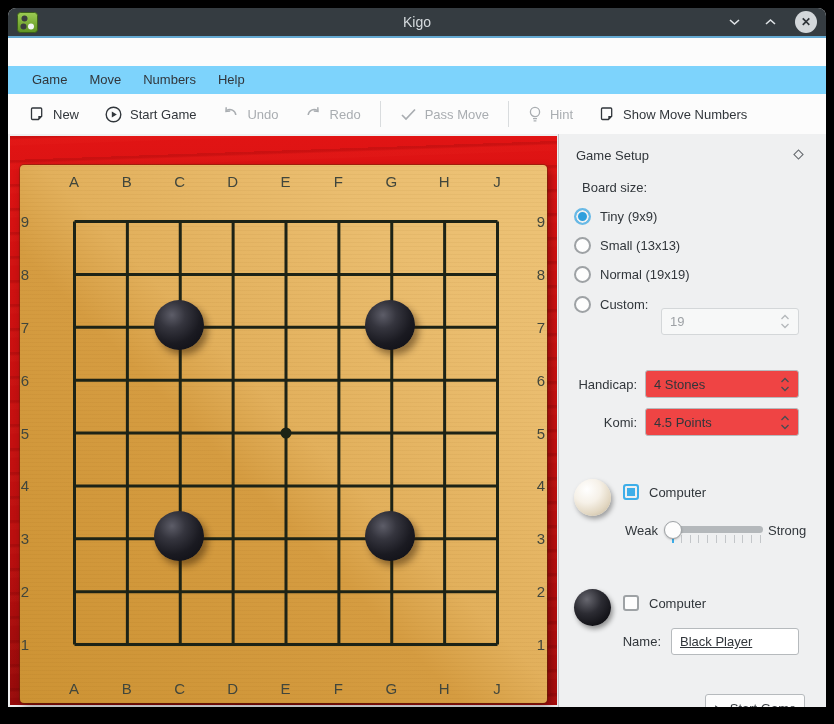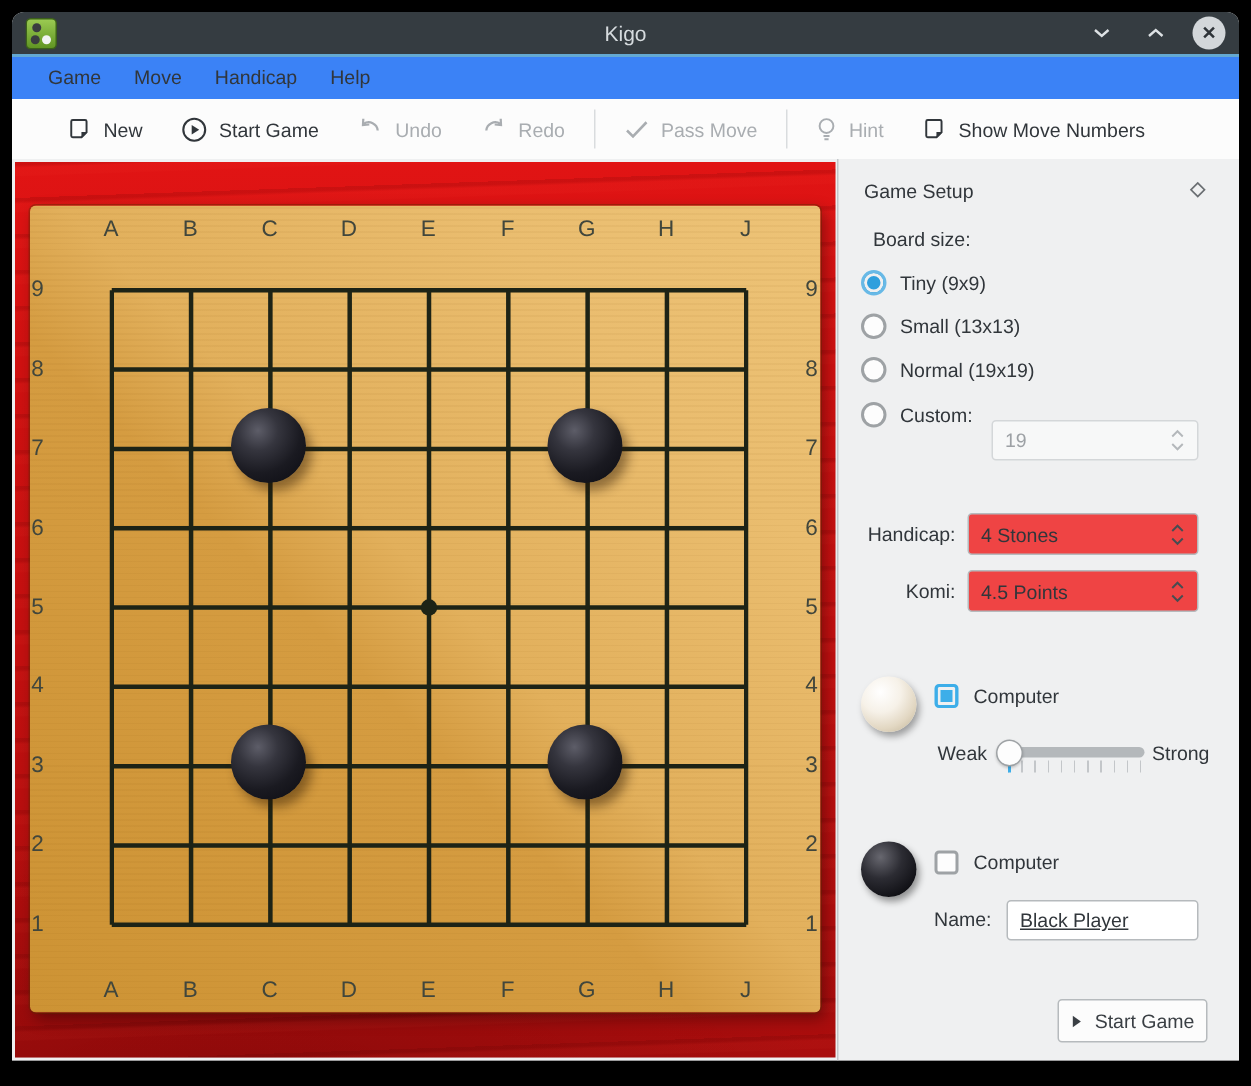--- a/index.html
+++ b/index.html
@@ -16,27 +16,27 @@
     padding:0 9px; position:relative; flex:0 0 auto;
     border-bottom:2px solid #64a9d2; }
   .app-icon { width:21px; height:21px; flex:0 0 auto; }
   .win-title { position:absolute; left:0; right:0; text-align:center;
     color:#d6dbde; font-size:14px; pointer-events:none; }
   .win-controls { margin-left:auto; display:flex; align-items:center; gap:14px; }
   .win-btn { width:22px; height:22px; display:flex; align-items:center; justify-content:center; cursor:pointer; }
   .close-btn { background:#d3d7da; border-radius:50%; color:#2e3338; font-size:12px; font-weight:bold; }
 
   
-  .menubar { height:28px; background:#3b82f6; display:flex; align-items:center;
-    padding-left:13px; flex:0 0 auto; }
+  .menubar { height:28px; background:#7dd3fc; display:flex; align-items:center;
+    padding-left:13px; flex:0 0 auto;margin-top:28px; }
   .menu-item { padding:0 11px; font-size:13px; color:#31363b; line-height:28px; cursor:default; }
 
   
   .toolbar { height:40px; background:#fcfcfc; display:flex; align-items:center;
-    padding-left:24px; flex:0 0 auto; }
+    padding-left:8px; flex:0 0 auto; }
   .tool { display:flex; align-items:center; gap:8px; font-size:13px;
     padding:0 13px; height:100%; color:#a9adb1; }
   .tool.enabled { color:#31363b; }
   .tool svg { display:block; }
   .tb-sep { width:1px; height:26px; background:#d9dcde; margin:0 6px; flex:0 0 auto; }
 
   
   .content { flex:1; display:flex; min-height:0; }
 
   
@@ -149,21 +149,21 @@
       </div>
       <div class="win-btn close-btn">
         <span>✕</span>
       </div>
     </div>
   </div>
 
   <div class="menubar">
     <span class="menu-item">Game</span>
     <span class="menu-item">Move</span>
-    <span class="menu-item">Handicap</span>
+    <span class="menu-item">Numbers</span>
     <span class="menu-item">Help</span>
   </div>
 
   <div class="toolbar">
     <div class="tool enabled">
       <svg width="16" height="16" viewBox="0 0 16 16">
           <path d="M3.5 2 h8.2 a1 1 0 0 1 1 1 v7.2 L9.4 13.5 H3.5 a1 1 0 0 1 -1-1 V3 a1 1 0 0 1 1-1 z" fill="none" stroke="currentColor" stroke-width="1.3"></path>
           <path d="M12.9 10 l-3.6 3.6 v-3.6 z" fill="currentColor"></path>
         </svg>
       <span>New</span>

